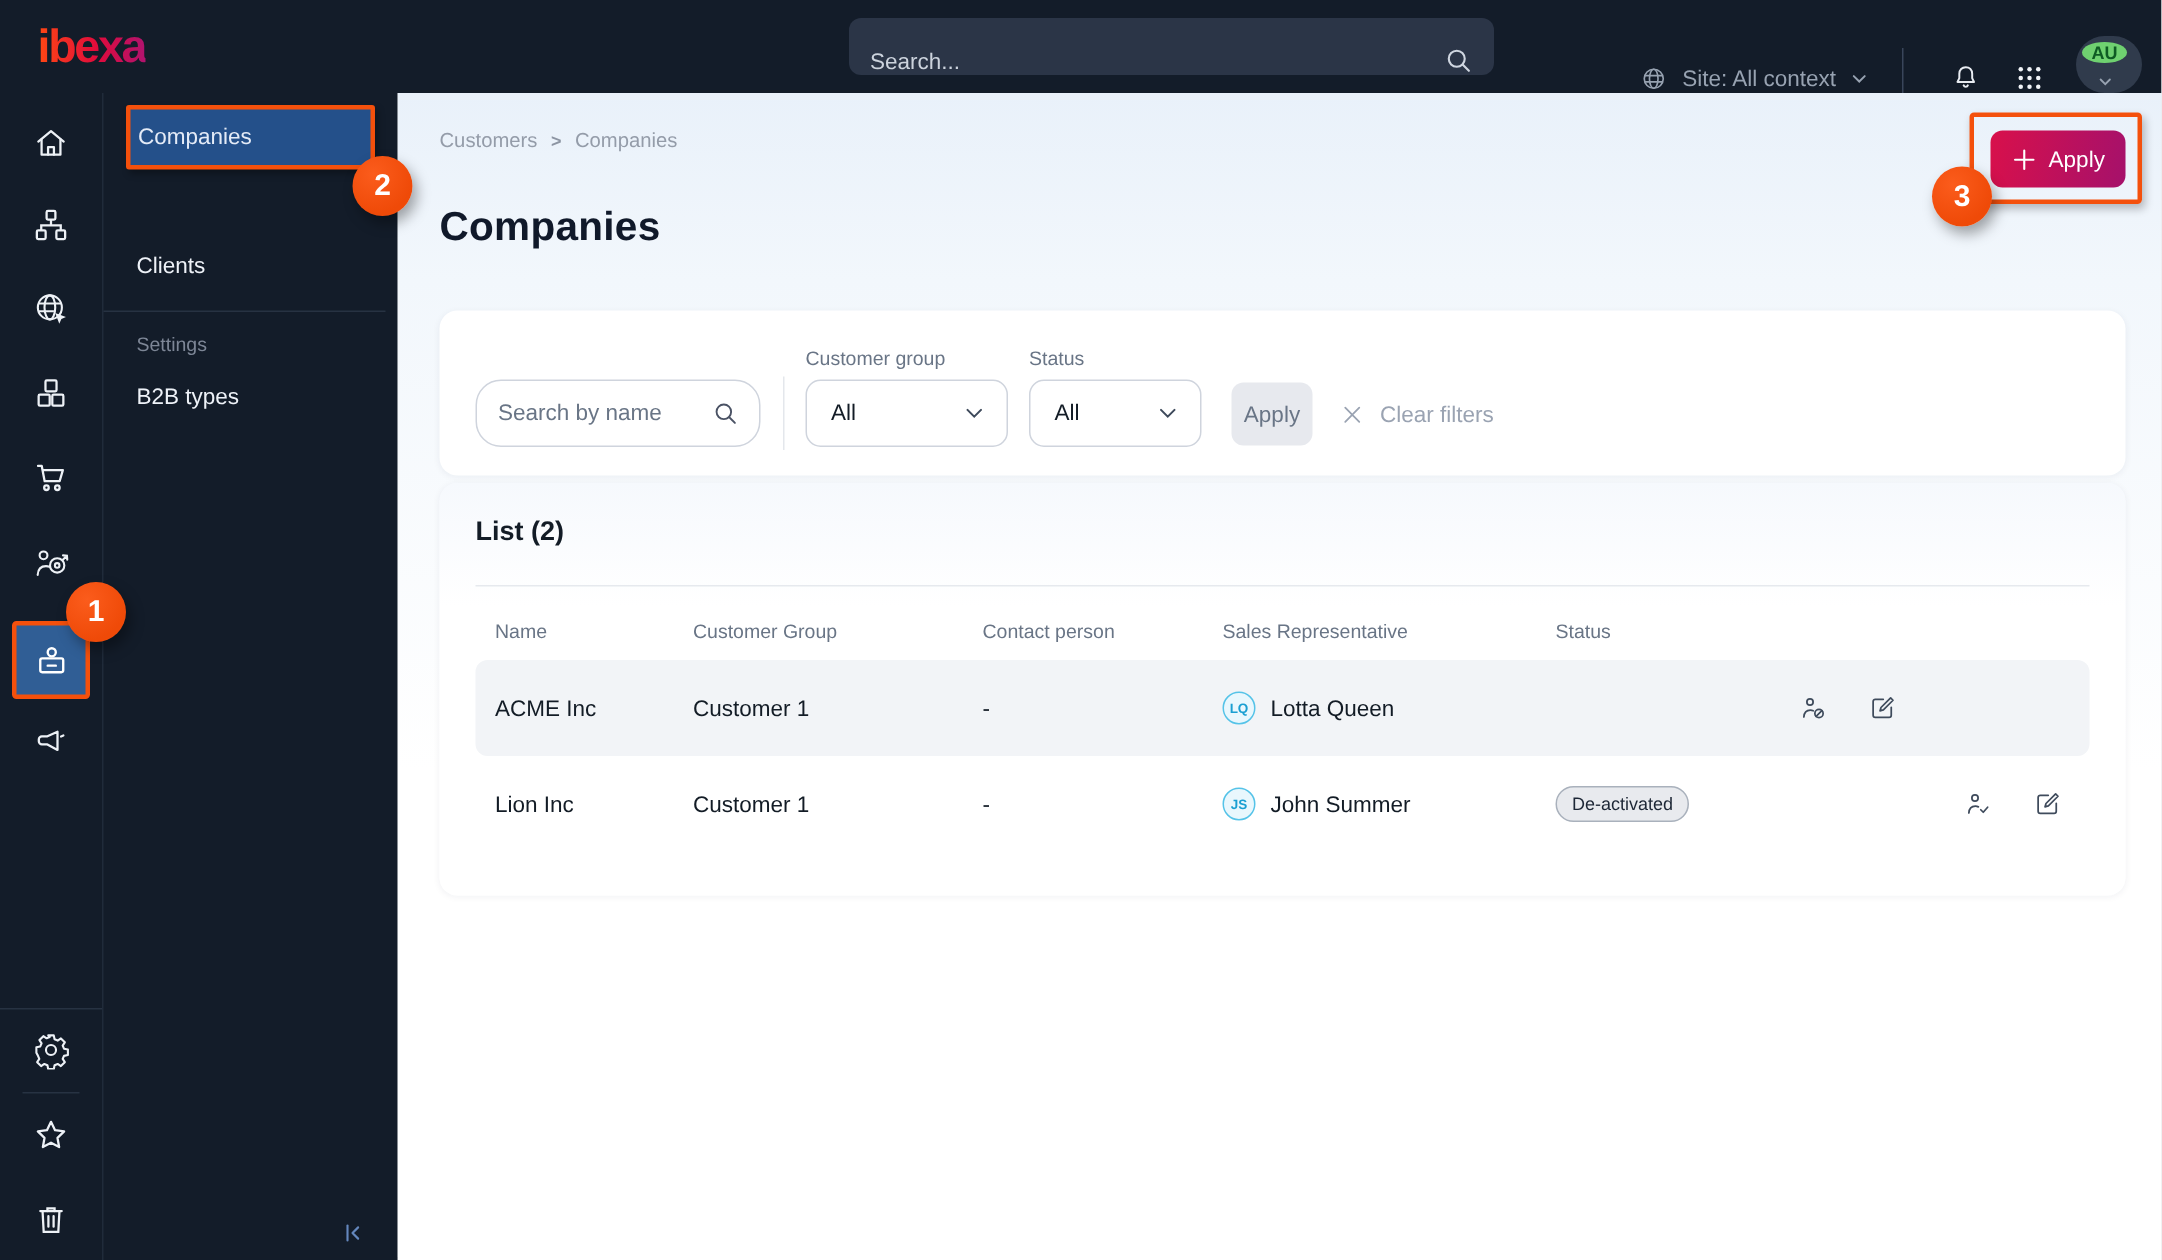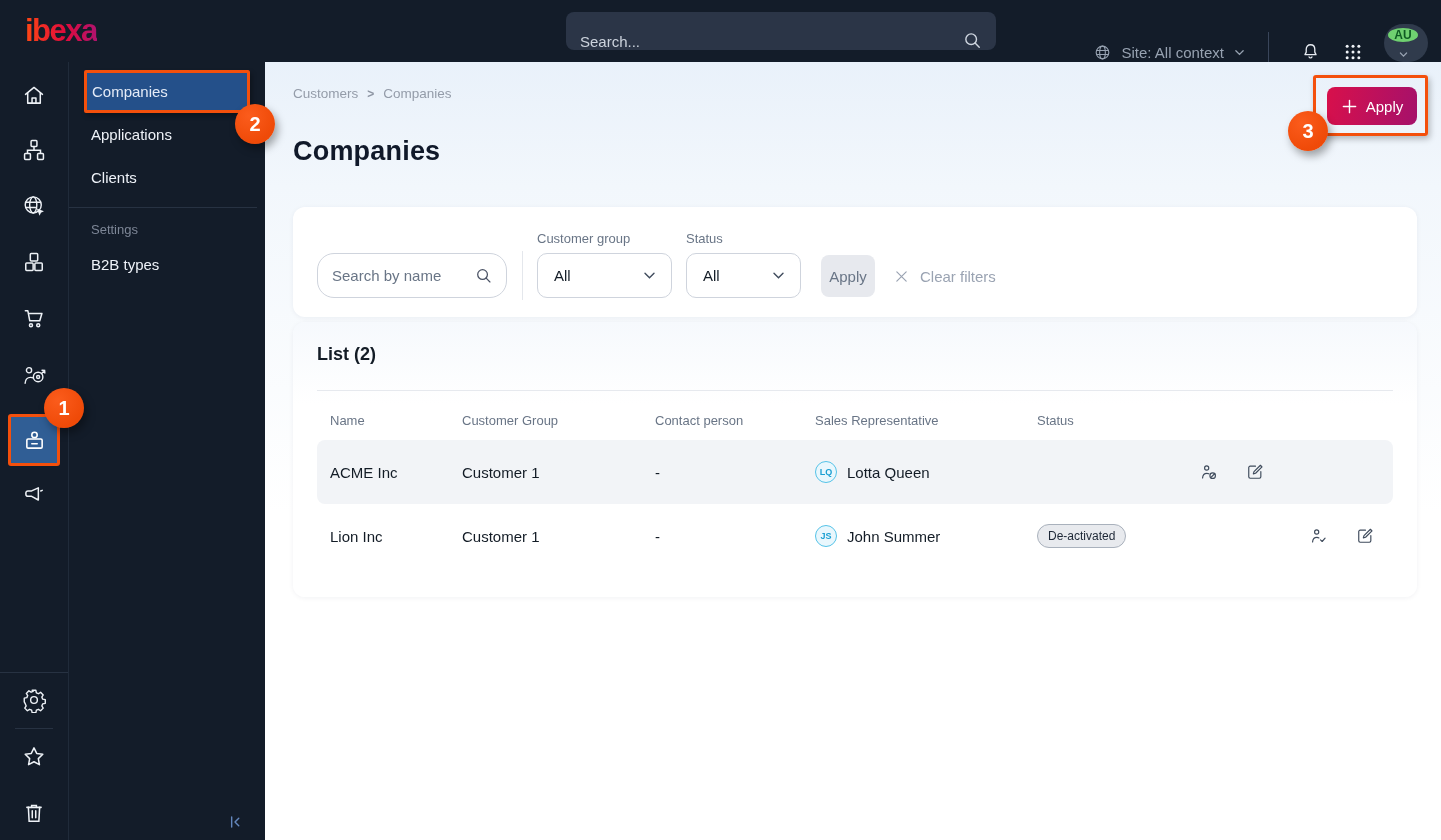--- a/index.html
+++ b/index.html
@@ -351,23 +351,20 @@
         <path d="M6.8 6.8l.7 12.8h9l.7-12.8"></path>
           <path d="M10.4 10v6.4M13.6 10v6.4"></path>
       </svg>
     </span>
   </div>
 </nav>
 
 <nav class="sidebar">
   <div class="menu-selected">
     <span>Companies</span>
-  </div>
-  <div class="menu-item" style="top:54px">
-    <span>Applications</span>
   </div>
   <div class="menu-item" style="top:97px">
     <span>Clients</span>
   </div>
   <div class="menu-divider"></div>
   <div class="menu-section-label">Settings</div>
   <div class="menu-item" style="top:184px">
     <span>B2B types</span>
   </div>
   <div class="collapse-btn">

